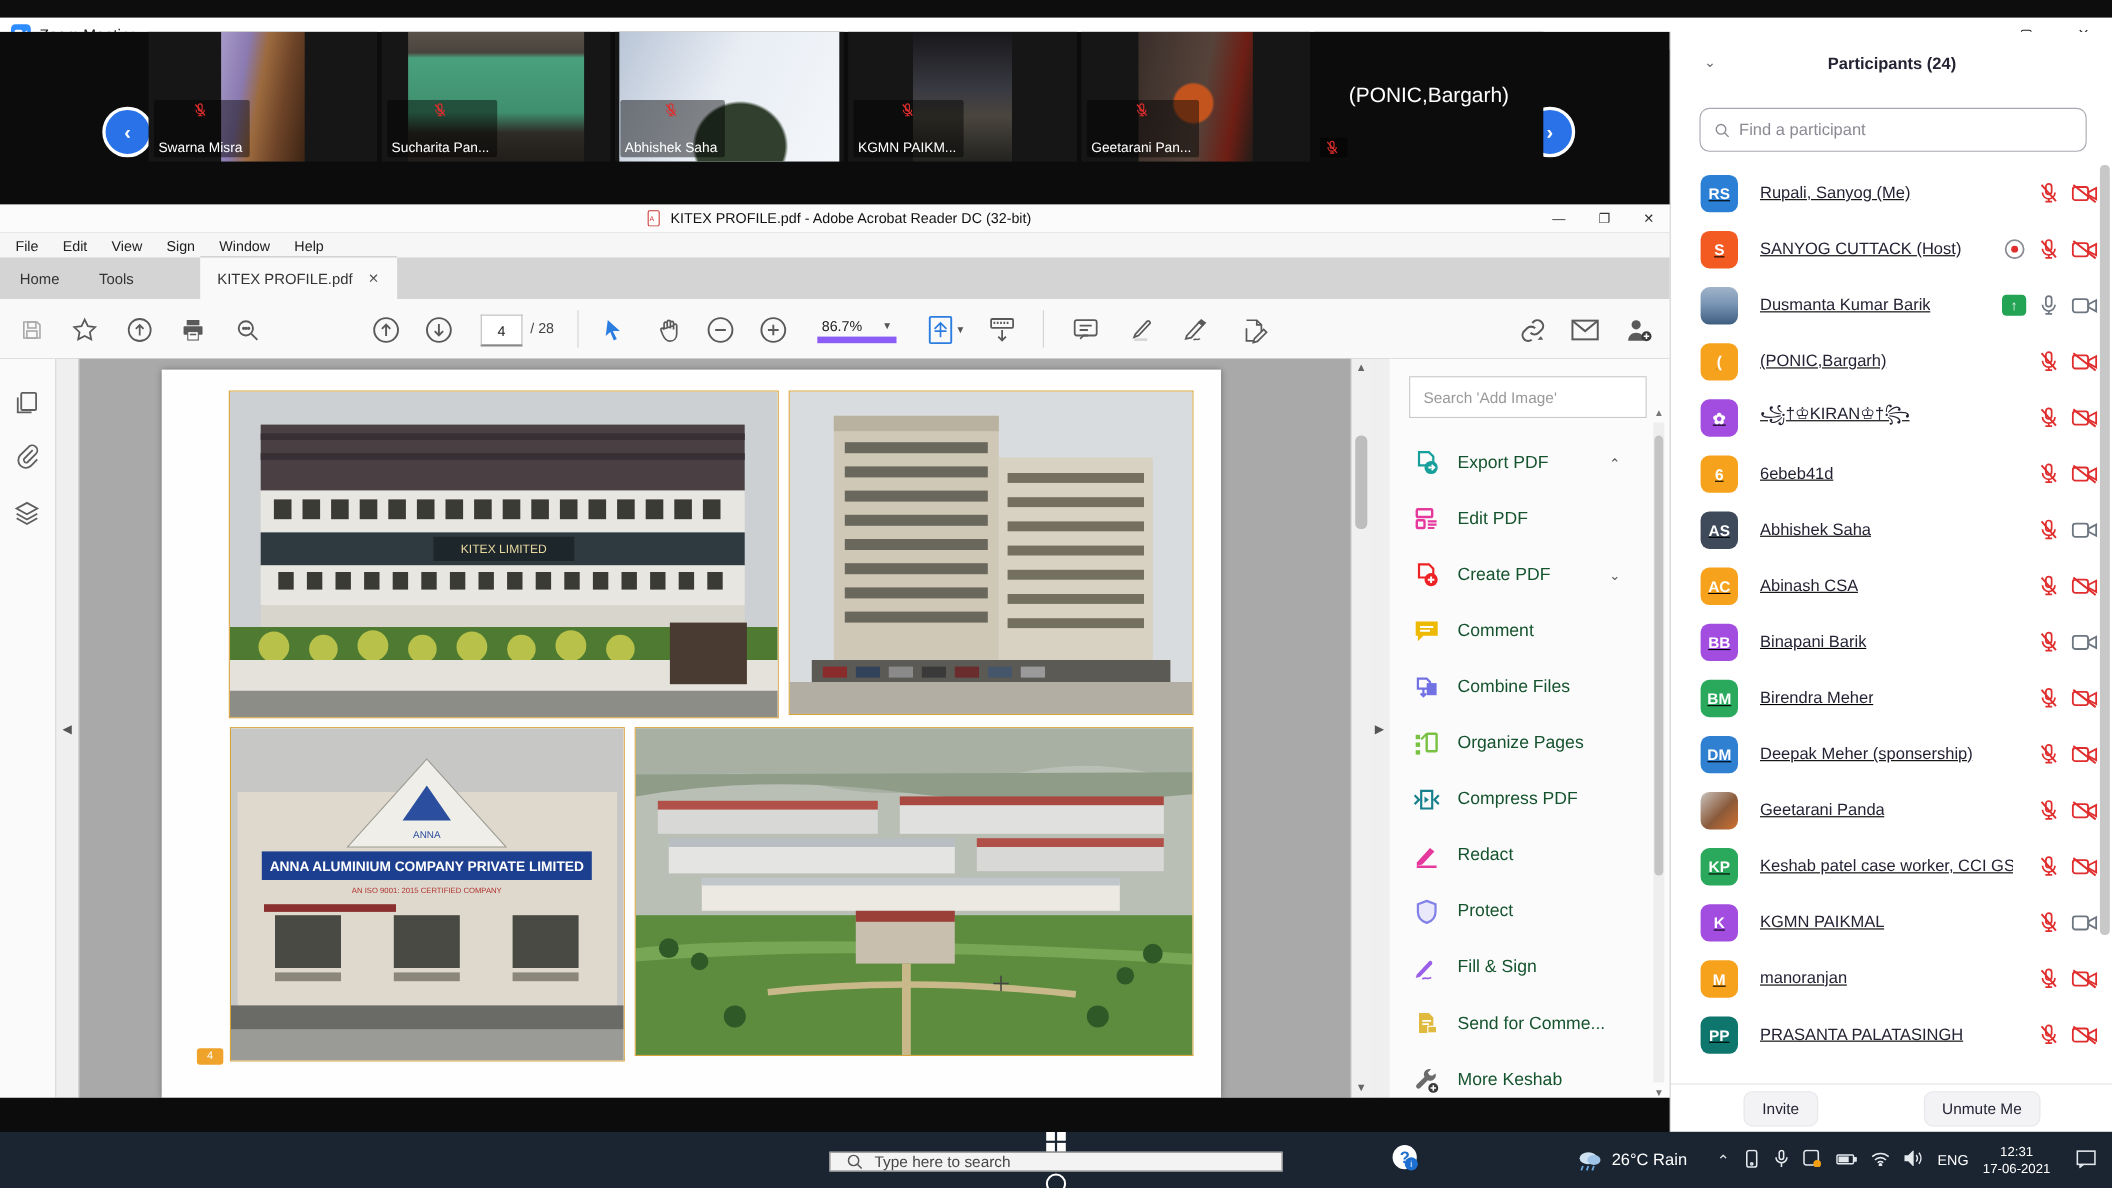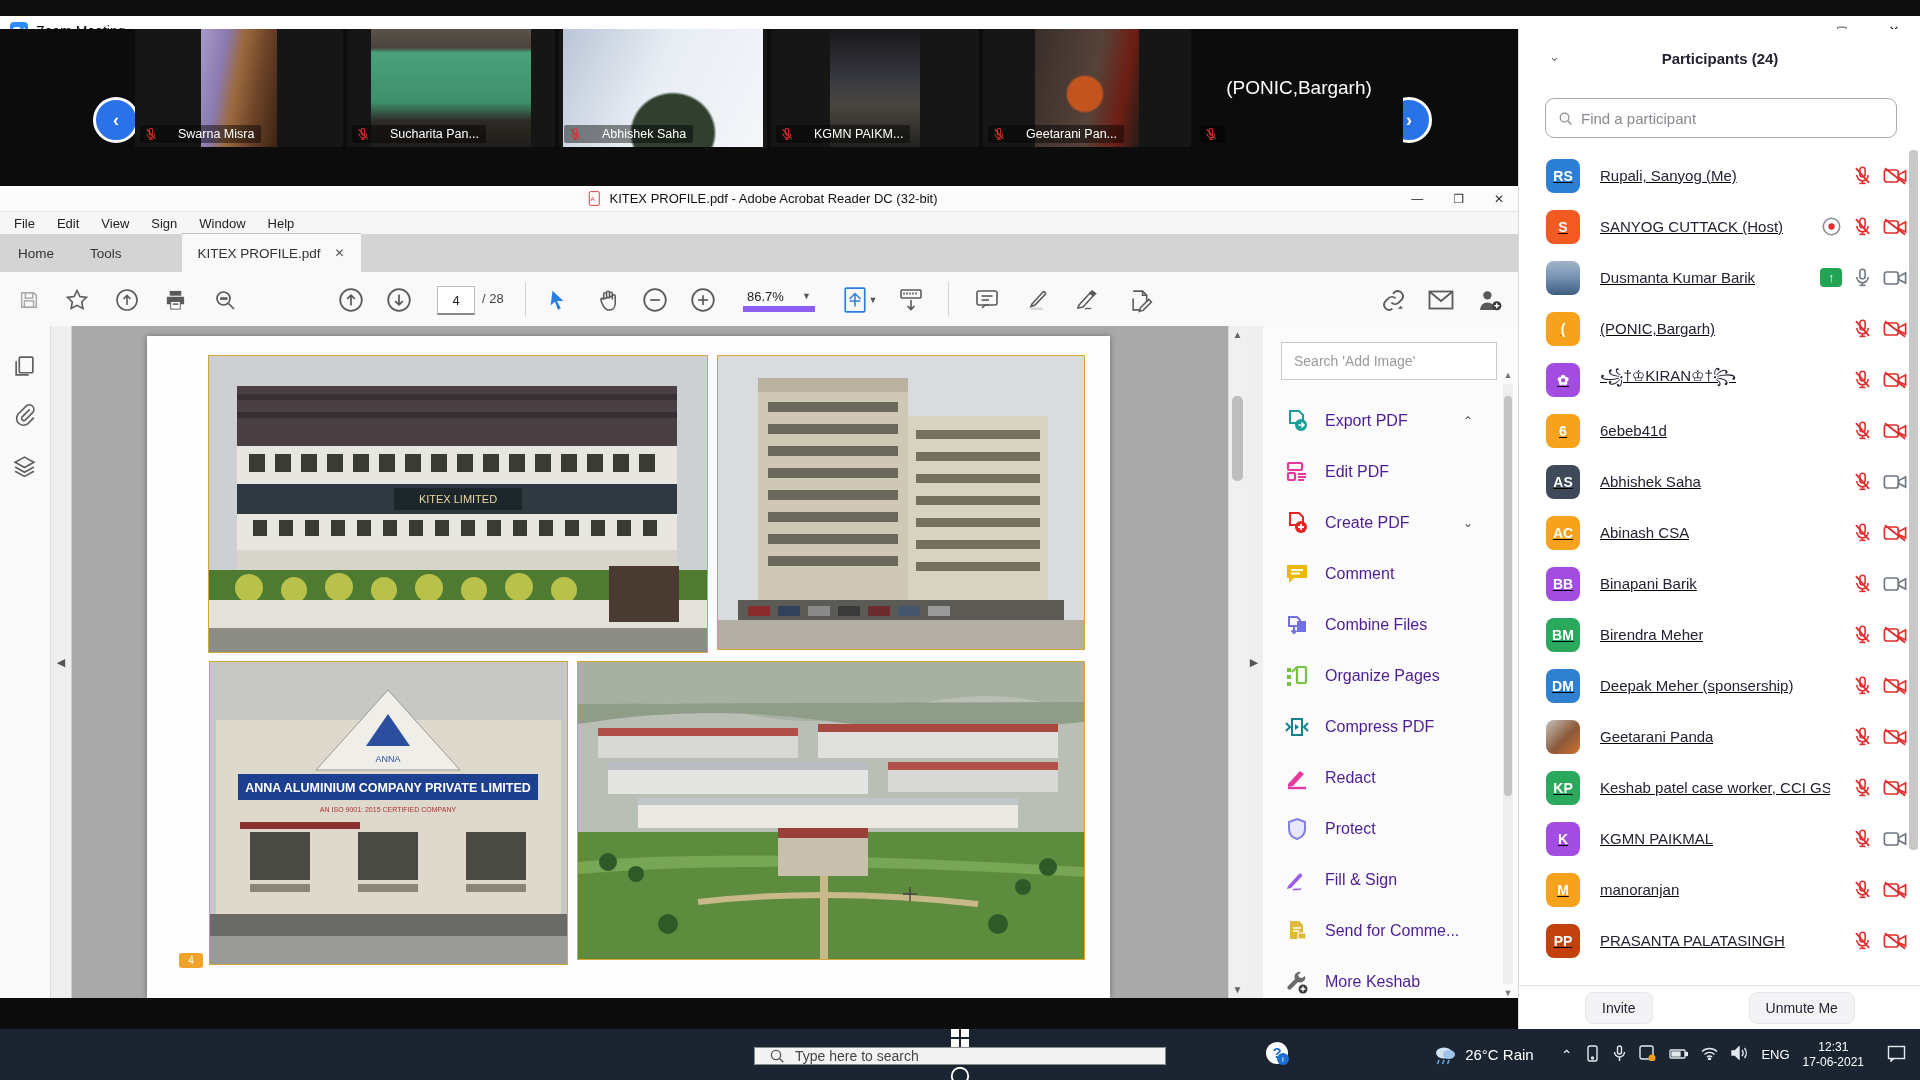--- a/index.html
+++ b/index.html
@@ -12,21 +12,21 @@
   .zoom-app-icon{width:18px;height:18px;border-radius:4px;background:#2d8cff;margin:0 8px 0 10px;
                  display:flex;align-items:center;justify-content:center;}
   .zoom-title{font-size:14px;color:#111;}
   .win-controls{position:absolute;right:0;top:0;height:29px;display:flex;}
   .win-btn{width:52px;height:29px;display:flex;align-items:center;justify-content:center;
            font-size:13px;color:#222;}
   .video-strip{left:0;top:29px;width:1518px;height:157px;background:#0c0c0c;}
   .vtile{position:absolute;top:0;height:118px;background:#161616;overflow:hidden;}
   .vtile .vid{position:absolute;top:0;bottom:0;}
   .vlabel{position:absolute;left:5px;bottom:4px;display:flex;align-items:center;gap:20px;
-          background:rgba(0,0,0,.45);padding:2px 7px 2px 4px;border-radius:2px;}
+          background:rgba(0,0,0,.45);padding:2px 7px 2px 4px;border-radius:2px;flex-direction:column;}
   .vlabel span{color:#fff;font-size:12.5px;white-space:nowrap;}
   .vtile .center-name{position:absolute;inset:0;display:flex;align-items:center;justify-content:center;
           color:#fff;font-size:19px;}
   .nav-btn{position:absolute;width:40px;height:40px;border-radius:50%;background:#2a72e8;
            border:3px solid #fff;display:flex;align-items:center;justify-content:center;
            color:#fff;font-size:18px;font-weight:bold;}
   .rec-row{position:absolute;left:14px;top:165px;display:flex;align-items:center;gap:8px;}
   .rec-dot{width:13px;height:13px;border-radius:50%;background:#e02d2d;box-shadow:0 0 6px #e02d2d;}
   .rec-text{color:#fff;font-size:13px;}
 
@@ -60,21 +60,21 @@
               display:flex;align-items:center;justify-content:center;color:#fff;font-size:10px;}
   .doc-scroll{position:absolute;left:1228px;top:0;width:17px;height:672px;background:#f0f0f0;border-left:1px solid #d8d8d8;}
   .doc-thumb{position:absolute;left:3px;top:70px;width:11px;height:85px;background:#bdbdbd;border-radius:5px;}
   .scroll-arrow{position:absolute;left:0;width:17px;text-align:center;font-size:10px;color:#666;}
   .right-strip{position:absolute;left:1245px;top:0;width:18px;height:672px;background:#efefef;border-right:1px solid #d5d5d5;
                display:flex;align-items:center;justify-content:center;color:#555;font-size:11px;}
   .tools-panel{position:absolute;left:1263px;top:0;width:255px;height:672px;background:#fbfbfb;}
   .tool-search{position:absolute;left:18px;top:16px;width:216px;height:38px;background:#fff;border:1px solid #c9c9c9;
                display:flex;align-items:center;padding-left:12px;box-sizing:border-box;font-size:14px;color:#9a9a9a;}
   .tool-item{position:absolute;left:0;width:240px;height:50px;display:flex;align-items:center;gap:16px;padding-left:22px;box-sizing:border-box;}
-  .tool-label{font-size:16px;color:#4c1d95;white-space:nowrap;}
+  .tool-label{font-size:16px;color:#14532d;white-space:nowrap;}
   .tool-chev{position:absolute;right:30px;color:#555;font-size:12px;}
   .panel-scroll{position:absolute;left:240px;top:58px;width:10px;height:600px;background:#eee;}
   .panel-thumb{position:absolute;left:1px;top:12px;width:8px;height:400px;background:#c4c4c4;border-radius:4px;}
 
   
   .black-strip{left:0;top:998px;width:1518px;height:31px;background:#0c0c0c;}
 
   
   .participants{left:1518px;top:29px;width:402px;height:1000px;background:#fff;border-left:1px solid #d9d9d9;}
   .pp-header{position:absolute;left:0;top:0;width:402px;height:58px;display:flex;align-items:center;justify-content:center;}
@@ -1083,21 +1083,21 @@
             <span style="display:flex;">
               <svg width="24" height="20" viewBox="0 0 26 20" fill="none" stroke="#e02d2d" stroke-width="1.8">
     <rect x="1.5" y="3.5" width="15" height="13" rx="2.5"></rect>
                 <path d="M17 8.5l7.5-4v11l-7.5-4z"></path>
     <line x1="2" y1="1.5" x2="24" y2="18.5" stroke-width="2"></line>
               </svg>
             </span>
           </span>
         </div>
         <div class="pp-row" style="top: 765px;">
-          <div class="pp-avatar" style="background:#c2410c;">PP</div>
+          <div class="pp-avatar" style="background:#0f766e;">PP</div>
           <span class="pp-name">PRASANTA PALATASINGH</span>
                  <span class="pp-icons">
             <span style="display:flex;">
               <svg width="21" height="21" viewBox="0 0 24 24" fill="none" stroke="#e02d2d" stroke-width="1.8">
     <rect x="9" y="2.5" width="6" height="11" rx="3"></rect>
                 <path d="M5.5 11.5a6.5 6.5 0 0 0 13 0"></path>
     <line x1="12" y1="18" x2="12" y2="21"></line>
                 <line x1="8.5" y1="21" x2="15.5" y2="21"></line>
     <line x1="4.5" y1="3.5" x2="19.5" y2="20.5" stroke-width="2"></line>
               </svg>

